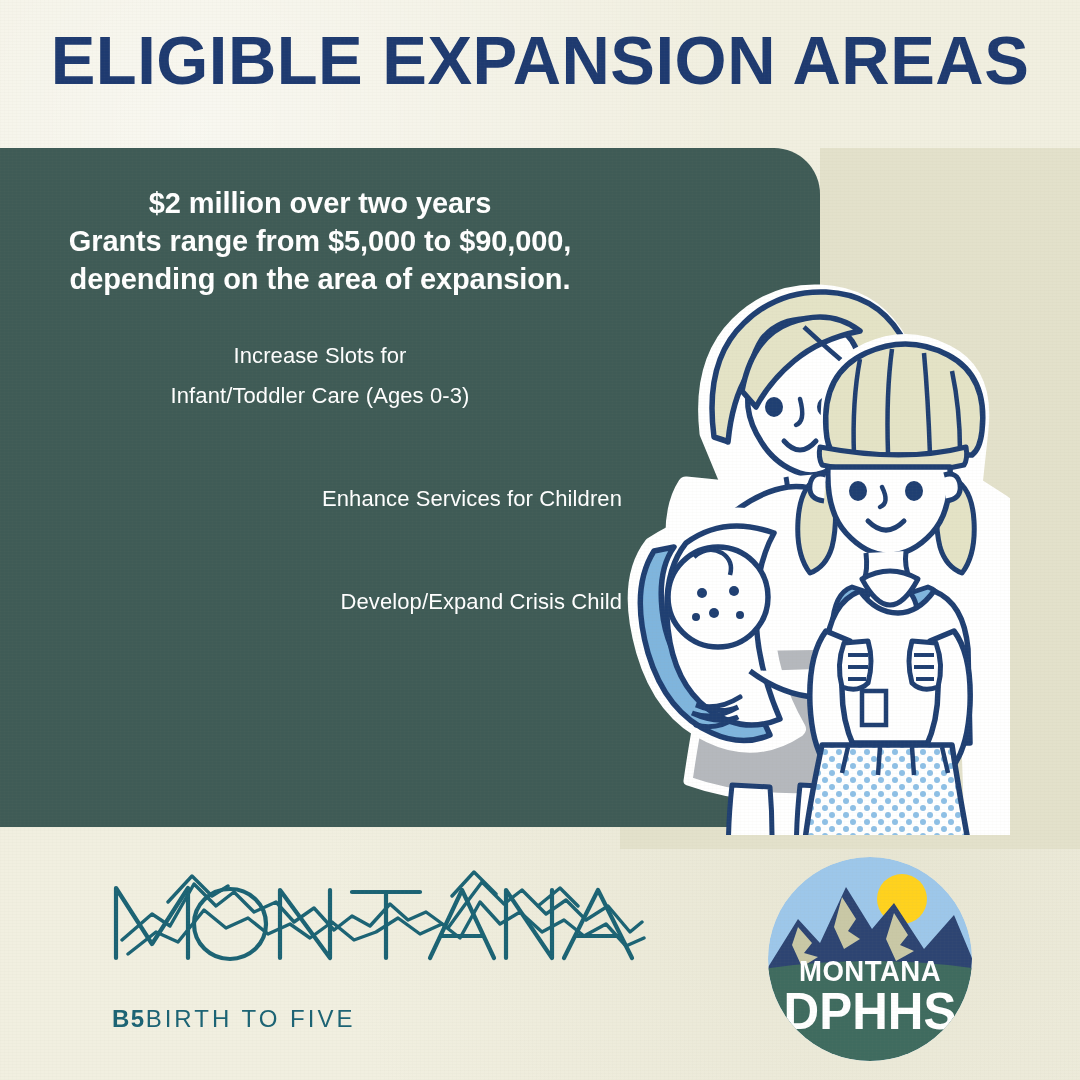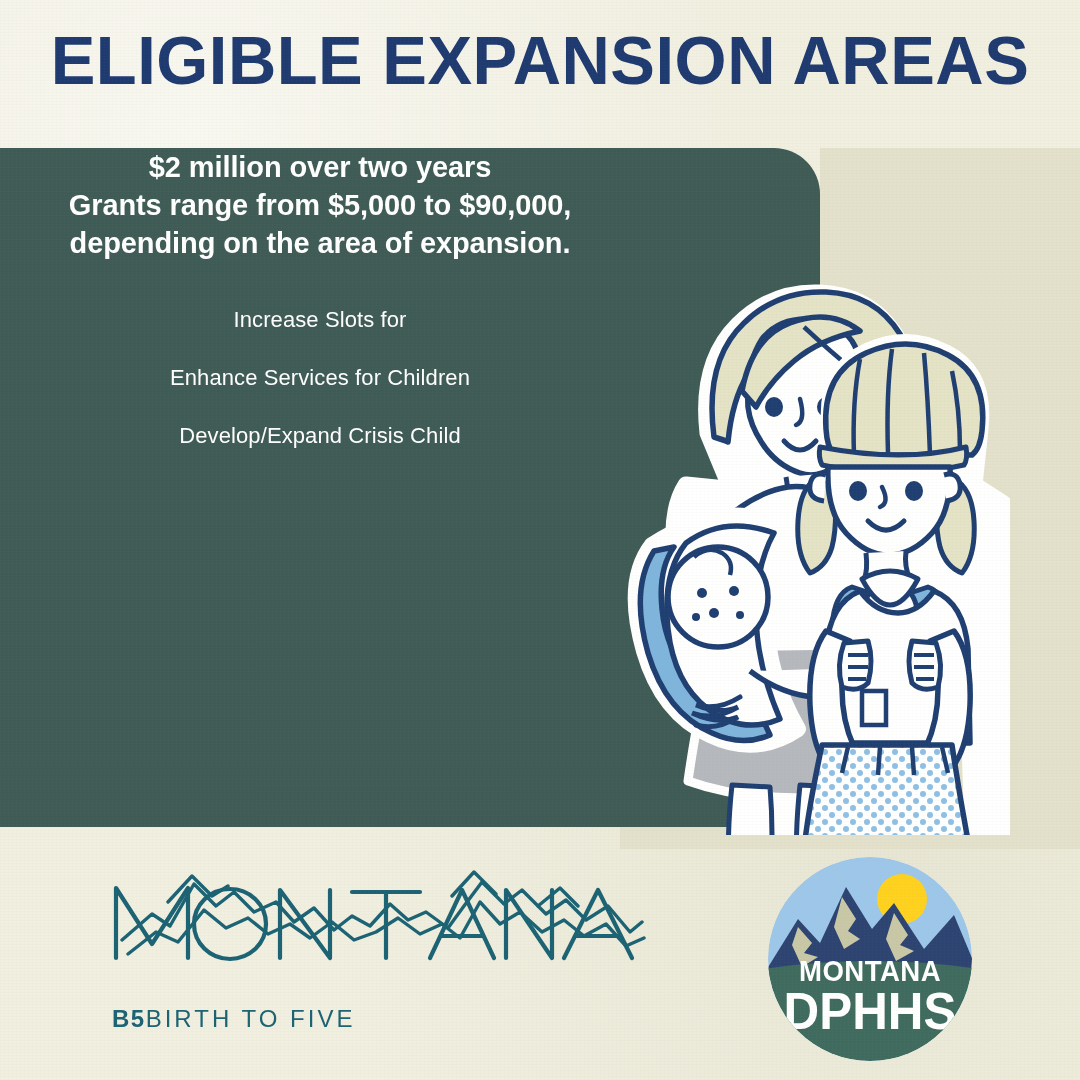--- a/index.html
+++ b/index.html
@@ -61,41 +61,42 @@
     height: 679px;
     background: #3f5b56;
     border-top-right-radius: 46px;
   }
 
   #panel-text {
     position: absolute;
     left: 0;
     top: 0;
     width: 640px;
+    padding-top: 36px;
     text-align: center;
     color: #ffffff;
   }
 
   #headline {
     font-size: 29px;
     line-height: 38px;
     font-weight: bold;
     letter-spacing: -0.1px;
     padding: 0 24px;
   }
 
   .area-item {
     font-size: 22px;
     line-height: 40px;
     font-weight: normal;
     letter-spacing: 0.1px;
     padding: 0 18px;
   }
   .area-item.sp1 { margin-top: 38px; }
-  .area-item.sp  { margin-top: 18px; }
+  .area-item.sp  { margin-top: 63px; text-align: right; }
 
   
   #sage-band {
     position: absolute;
     left: 820px;
     top: 148px;
     width: 260px;
     height: 700px;
     background: #e3e1cb;
   }
@@ -168,20 +169,21 @@
     <div id="panel-text">
 
       <div id="headline">
         <div>$2 million over two years</div>
         <div>Grants range from $5,000 to $90,000,</div>
         <div>depending on the area of expansion.</div>
       </div>
 
       <div class="area-item sp1">
         <div>Increase Slots for</div>
+        <div>Infant/Toddler Care (Ages 0-3)</div>
       </div>
 
       <div class="area-item sp">
         <div>Enhance Services for Children</div>
       </div>
 
 
       <div class="area-item sp">
         <div>Develop/Expand Crisis Child</div>
       </div>

